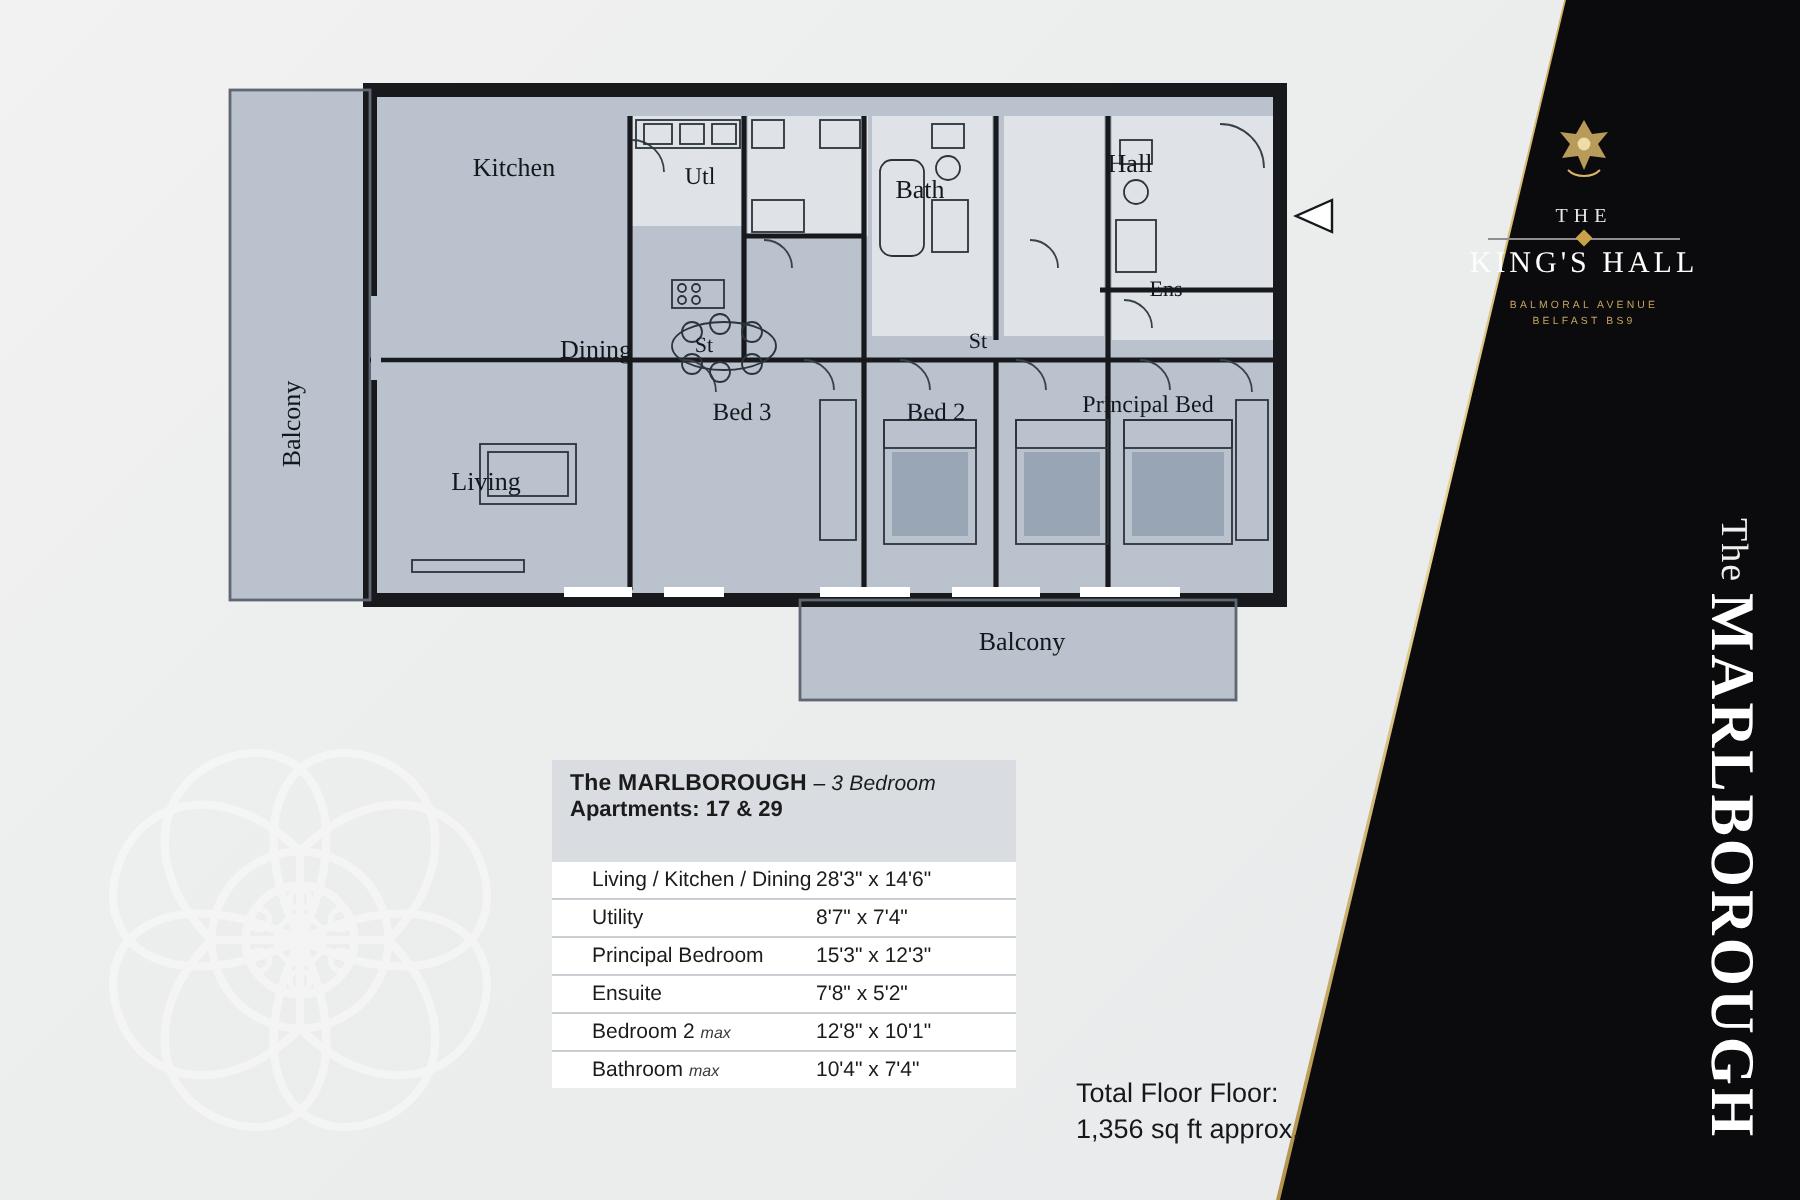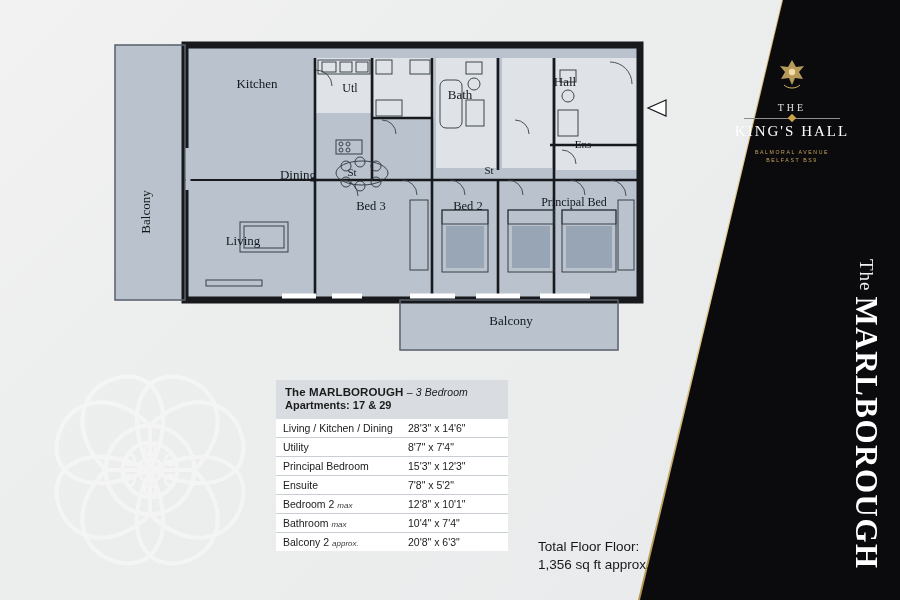--- a/index.html
+++ b/index.html
@@ -147,21 +147,21 @@
   
   .schedule {
     position: absolute;
     left: 276px;
     top: 380px;
     width: 232px;
     background: #ffffff;
   }
   .schedule-head {
     background: #d9dde2;
-    padding: 6px 8px 8px 9px;
+    padding: 6px 8px 20px 9px;
     color: #1b1b1b;
   }
   .sh-line1 {
     font-size: 11.5px;
     font-weight: bold;
     letter-spacing: .1px;
   }
   .sh-line1 .beds {
     font-weight: normal;
     font-style: italic;
@@ -172,21 +172,21 @@
     font-weight: bold;
     margin-top: 1px;
   }
   table.rooms {
     width: 100%;
     border-collapse: collapse;
     font-size: 10.5px;
     color: #1b1b1b;
   }
   table.rooms td {
-    padding: 3px 0 3px 7px;
+    padding: 3px 0 3px 20px;
     border-bottom: 1px solid #c9ced4;
   }
   table.rooms tr:last-child td { border-bottom: none; }
   table.rooms td.dim {
     text-align: left;
     padding-left: 0;
     padding-right: 8px;
     width: 92px;
   }
   .qual {
@@ -437,24 +437,20 @@
           <td class="dim">7'8" x 5'2"</td>
         </tr>
         <tr>
           <td><span>Bedroom 2</span> <span class="qual">max</span></td>
           <td class="dim">12'8" x 10'1"</td>
         </tr>
         <tr>
           <td><span>Bathroom</span> <span class="qual">max</span></td>
           <td class="dim">10'4" x 7'4"</td>
         </tr>
-        <tr>
-          <td><span>Balcony 2</span> <span class="qual">approx.</span></td>
-          <td class="dim">20'8" x 6'3"</td>
-        </tr>
       </tbody>
     </table>
   </div>
 
   <div class="total">
     <div>Total Floor Floor:</div>
     <div>1,356 sq ft approx.</div>
   </div>
 
 </div>

